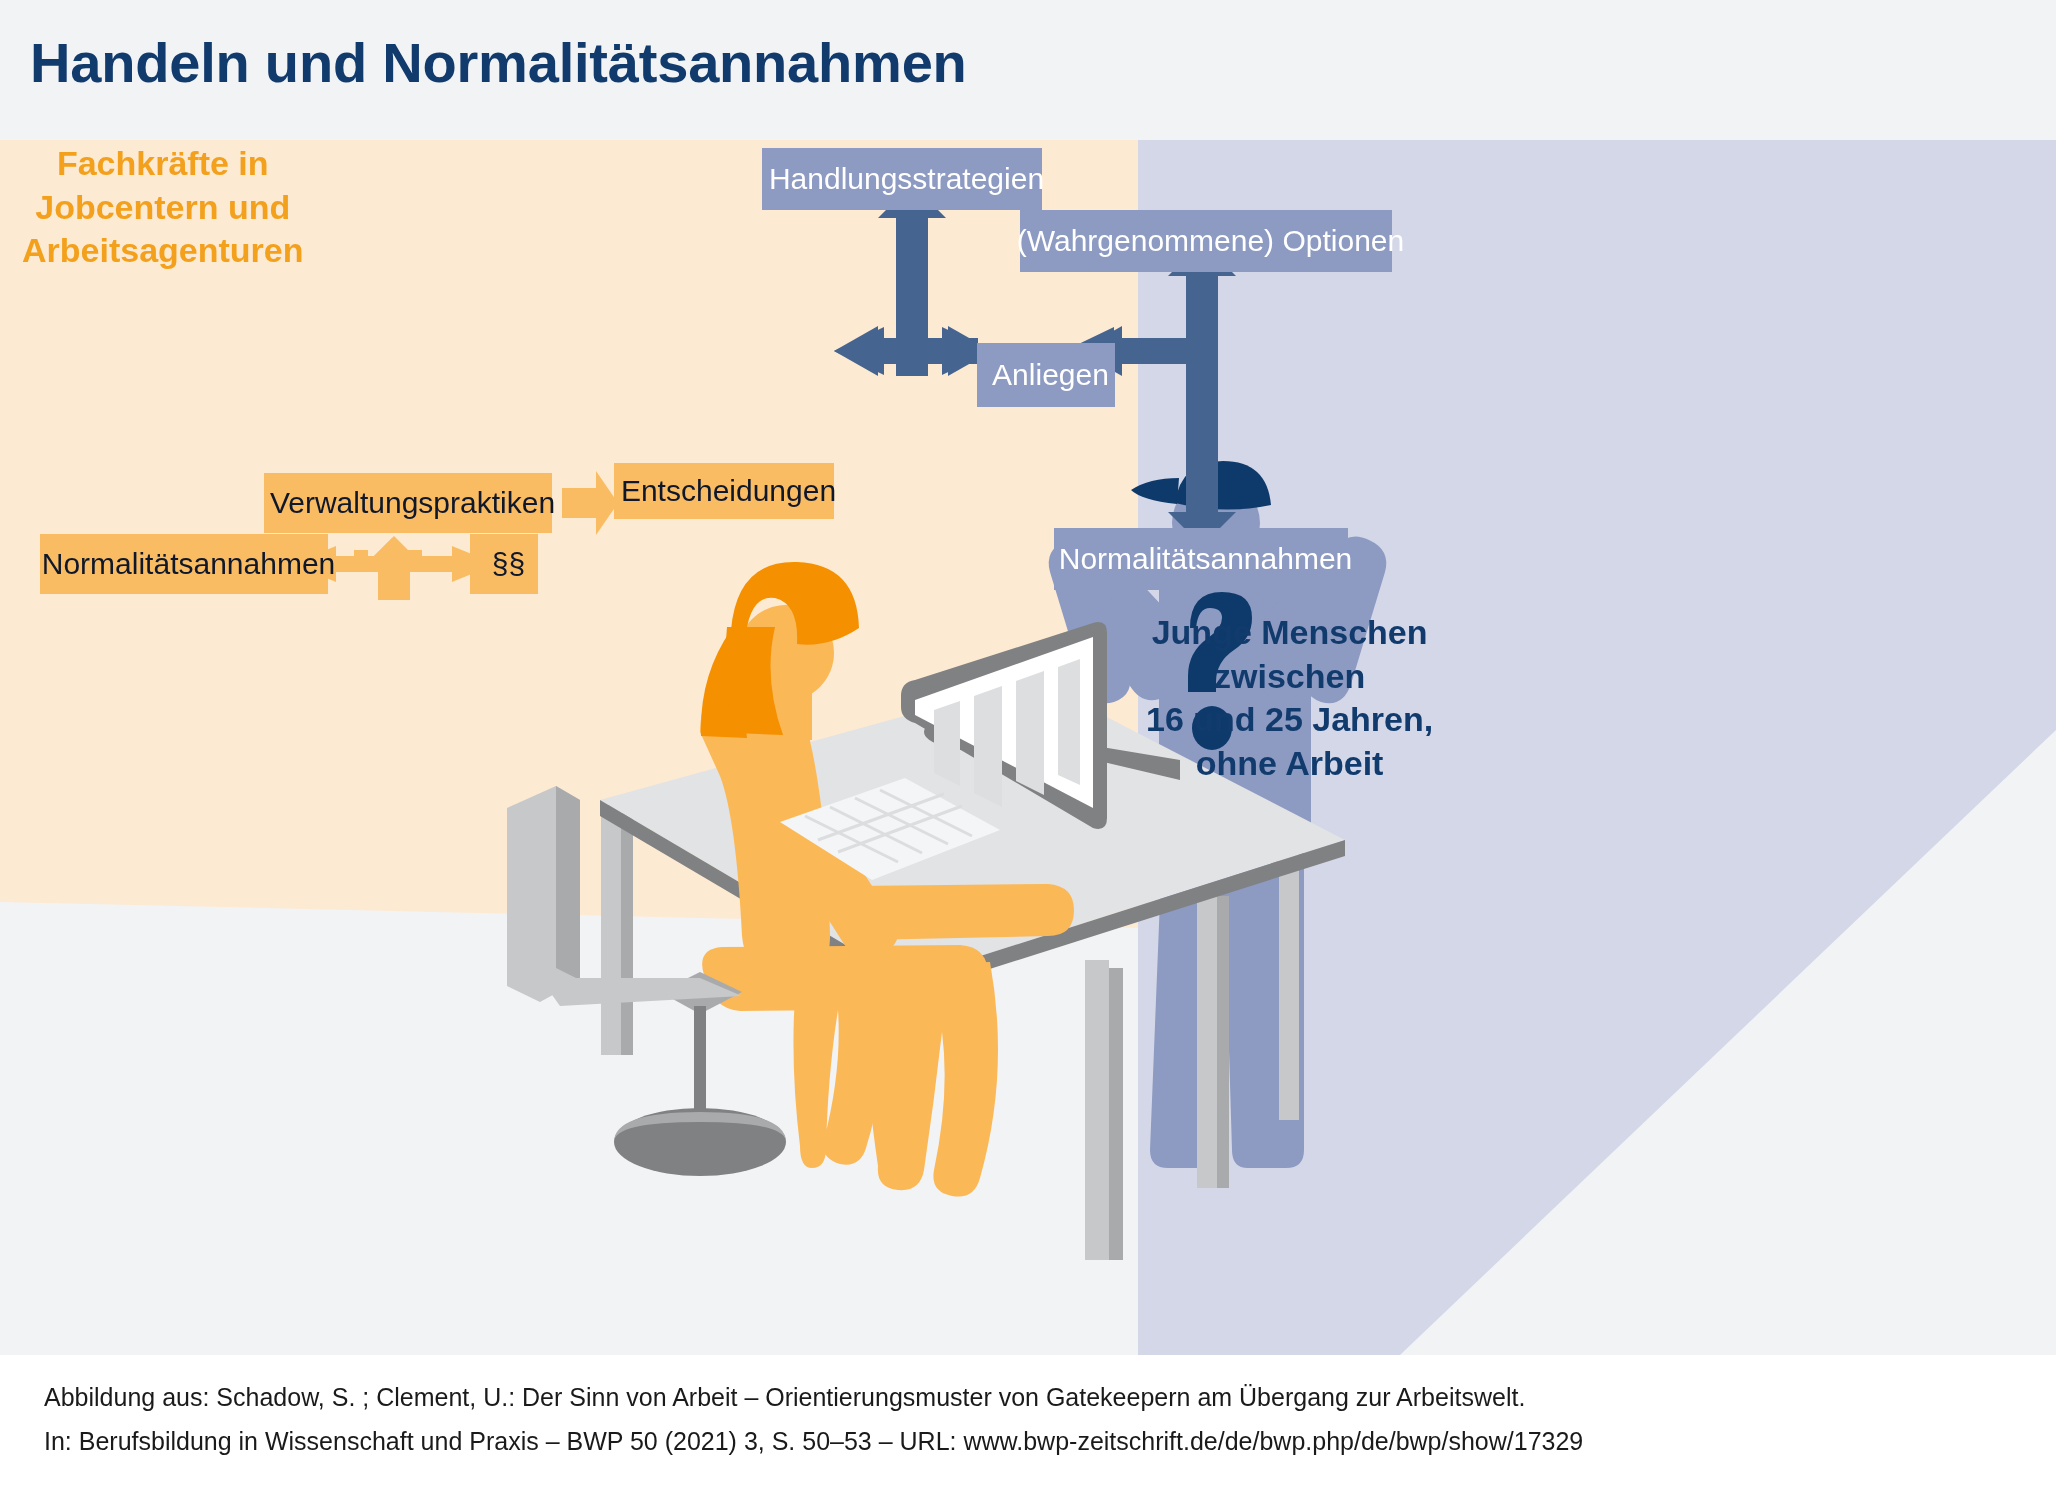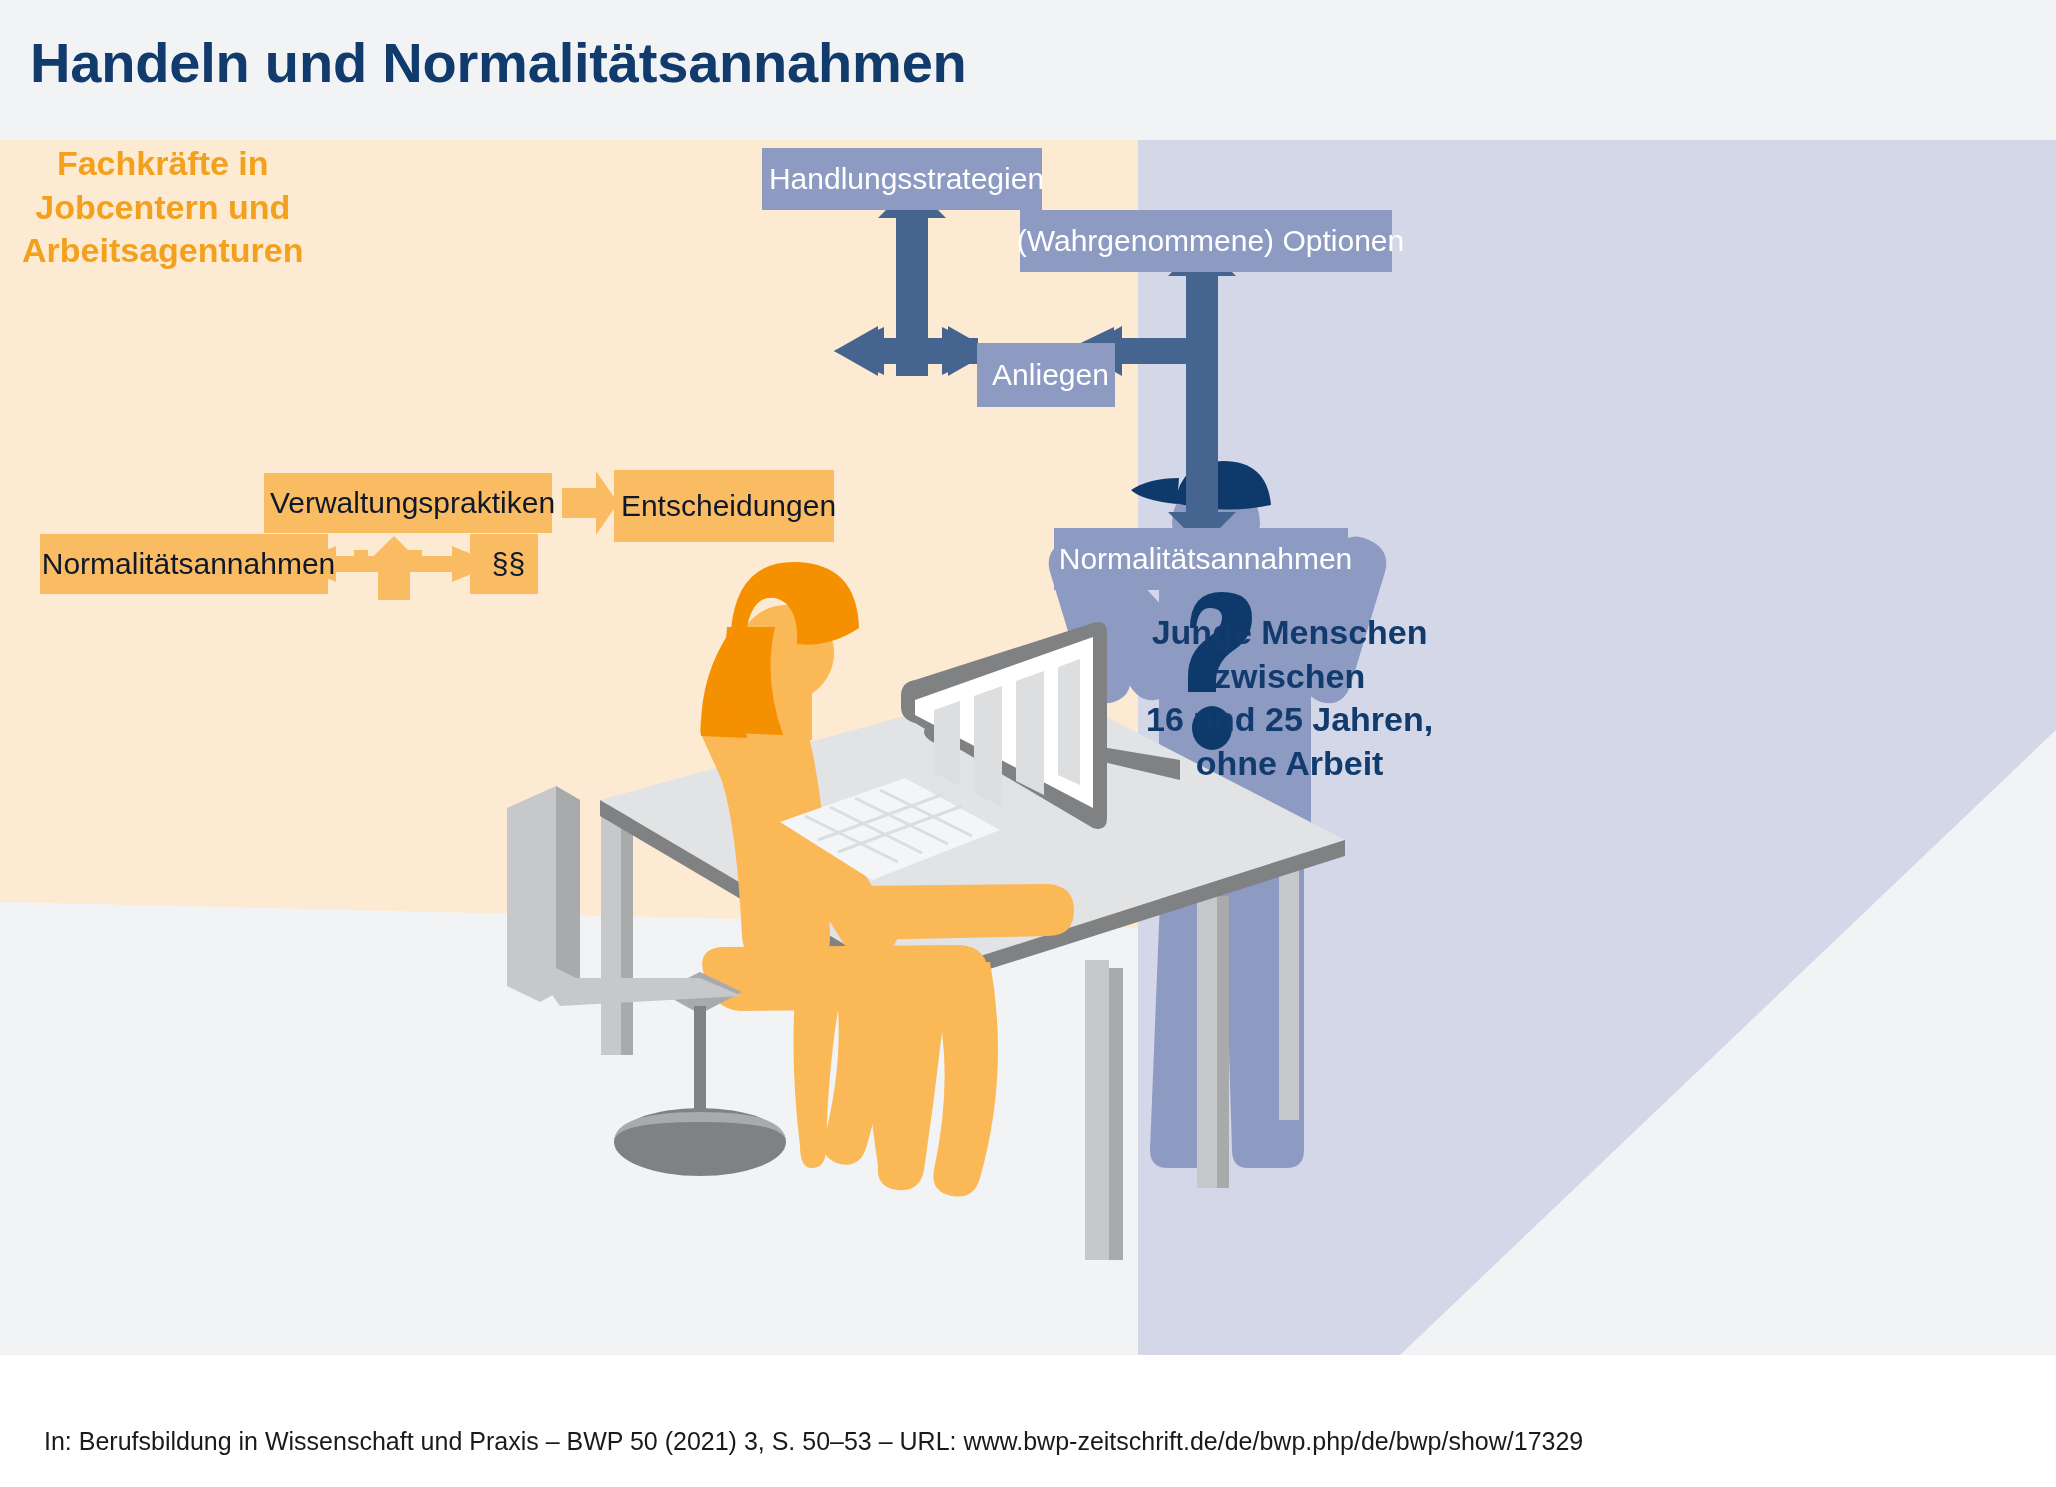--- a/index.html
+++ b/index.html
@@ -75,21 +75,21 @@
     background: #f9bc63;
     color: #0f172a;
   }
   .box.blue {
     background: #8d9ac2;
     color: #ffffff;
   }
 
   
   #box-verwaltungspraktiken { left: 264px;  top: 333px; width: 288px; height: 60px; }
-  #box-entscheidungen       { left: 614px;  top: 330px; width: 220px; height: 72px; }
+  #box-entscheidungen       { left: 614px;  top: 323px; width: 220px; height: 56px; }
   #box-normannahmen-left    { left: 40px;   top: 394px; width: 288px; height: 60px; }
   #box-paragraphen          { left: 470px;  top: 394px; width: 68px;  height: 60px; }
   #box-handlungsstrategien  { left: 762px;  top: 8px;   width: 280px; height: 62px; }
   #box-anliegen             { left: 977px;  top: 203px; width: 138px; height: 64px; }
   #box-optionen             { left: 1020px; top: 70px;  width: 372px; height: 62px; }
   #box-normannahmen-right   { left: 1054px; top: 388px; width: 294px; height: 62px; }
 
   
   .caption {
     position: absolute;
@@ -306,16 +306,17 @@
 
     <div class="box blue" id="box-anliegen">Anliegen</div>
 
     <div class="box blue" id="box-optionen">(Wahrgenommene) Optionen</div>
 
     <div class="box blue" id="box-normannahmen-right">Normalitätsannahmen</div>
 
   </div>
 
   <div class="footer">
+    <div class="footer-line" id="footer-line-1">Abbildung aus: Schadow, S. ; Clement, U.: Der Sinn von Arbeit – Orientierungsmuster von Gatekeepern am Übergang zur Arbeitswelt.</div>
     <div class="footer-line" id="footer-line-2">In: Berufsbildung in Wissenschaft und Praxis – BWP 50 (2021) 3, S. 50–53 – URL: www.bwp-zeitschrift.de/de/bwp.php/de/bwp/show/17329</div>
   </div>
 
 </div>
 
 </body></html>

